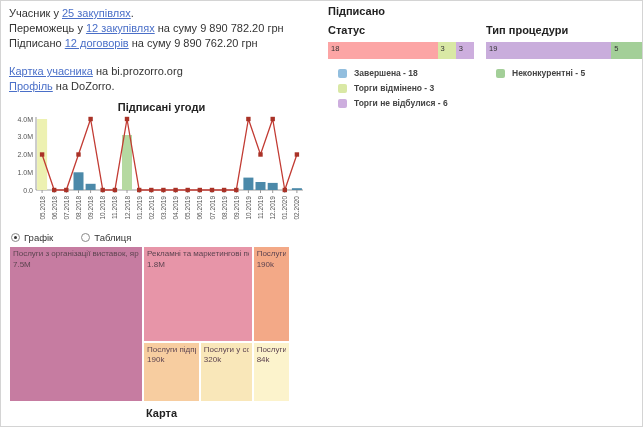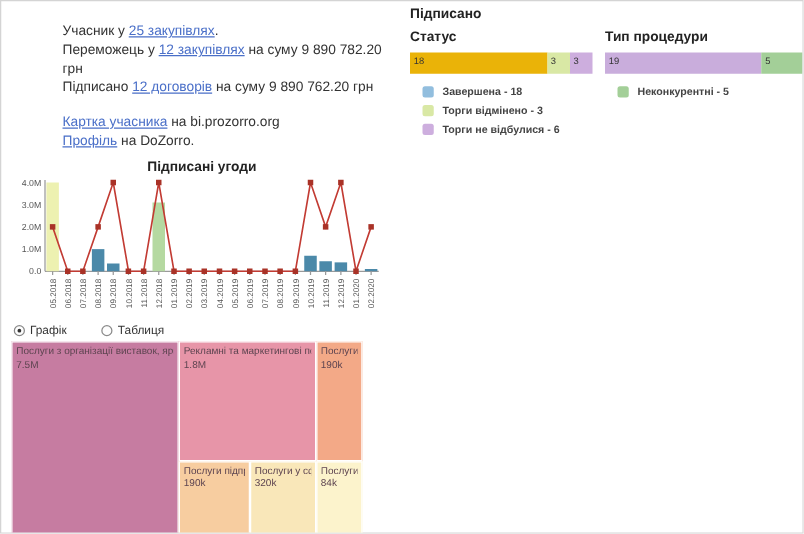--- a/index.html
+++ b/index.html
@@ -6,42 +6,42 @@
   html,body { background:#fff; }
   #app {
     position: relative; width: 643px; height: 427px; overflow: hidden;
     background: #fff; border: 1px solid #d4d4d4;
     font-family: "Liberation Sans", sans-serif; color: #333;
   }
   a { color: #4a6fc8; text-decoration: underline; cursor: pointer; }
 
   
   #left-col { position: absolute; left: 0; top: 0; width: 321px; height: 100%; }
-  .participant { padding: 17px 0 0 8px; font-size: 11px; line-height: 15px; color: #333; margin-left: 41px; }
+  .participant { padding: 5px 0 0 8px; font-size: 11px; line-height: 15px; color: #333; }
   .gap { height: 13px; }
   .sec-title { text-align: center; font-weight: bold; font-size: 11px; color: #222; }
   #signed-title { margin-top: 7px; }
   #signed-chart { display: block; margin: 1px 0 0 8px; }
 
   #supplies-title { margin-top: 0px; }
   .radio-row { display: flex; align-items: center; gap: 28px; margin: 4px 0 3px 10px; font-size: 9.5px; color: #333; }
   .radio-opt { display: flex; align-items: center; cursor: pointer; }
   .rb { width: 9px; height: 9px; border: 1px solid #8a8a8a; border-radius: 50%; background: #fdfdfd; margin-right: 4px; position: relative; }
   .rb.checked::after { content: ""; position: absolute; left: 2px; top: 2px; width: 3px; height: 3px; border-radius: 50%; background: #333; }
 
   #treemap { position: relative; margin-left: 8px; width: 281px; height: 156px; }
   .tm-cell { position: absolute; overflow: hidden; border: 1px solid #fff; padding: 2px 3px; font-size: 8px; line-height: 10.5px; color: #5d4450; cursor: pointer; }
   .tm-label { white-space: nowrap; overflow: hidden; }
   #map-title { margin-top: 5px; }
 
   
   #right-col { position: absolute; left: 321px; top: 0; width: 322px; height: 100%; }
   #procedures { padding: 4px 0 0 6px; }
   .proc-title { font-weight: bold; font-size: 11px; color: #222; }
-  .proc-cols { display: flex; margin-top: 7px; }
+  .proc-cols { display: flex; margin-top: 7px; justify-content: space-between; }
   .proc-block.status { width: 146px; margin-right: 10px; }
   .proc-block.ptype { width: 158px; }
   .sub-title { font-weight: bold; font-size: 11px; color: #222; margin-bottom: 6px; }
   .stackbar { display: flex; height: 17px; width: 100%; }
   .seg { font-size: 7.5px; color: #333; padding: 2px 0 0 3px; overflow: hidden; cursor: pointer; }
   .legend { margin-top: 9px; }
   .legend-item { display: flex; align-items: center; margin: 0 0 5px 10px; font-size: 8.5px; color: #444; font-weight: bold; }
   .swatch { flex: 0 0 9px; width: 9px; height: 9px; border-radius: 2px; margin-right: 7px; }
 </style>
 </head>
@@ -186,21 +186,21 @@
     <div class="sec-title" id="map-title">Карта</div>
   </div>
 
   <div id="right-col">
     <div id="procedures">
       <div class="proc-title">Підписано</div>
       <div class="proc-cols">
         <div class="proc-block status">
           <div class="sub-title">Статус</div>
           <div class="stackbar" id="status-bar">
-              <div class="seg" style="width: 75%; background: #eab308;">18</div>
+              <div class="seg" style="width: 75%; background: #fca5a5;">18</div>
               <div class="seg" style="width: 12.5%; background: rgb(217, 232, 165);">3</div>
               <div class="seg" style="width: 12.5%; background: rgb(205, 174, 222);">3</div>
             </div>
           <div class="legend" id="status-legend">
               <div class="legend-item">
                 <span class="swatch" style="background: rgb(146, 190, 222);"></span>
                 <span>Завершена - 18</span>
               </div>
               <div class="legend-item">
                 <span class="swatch" style="background: rgb(217, 232, 165);"></span>

